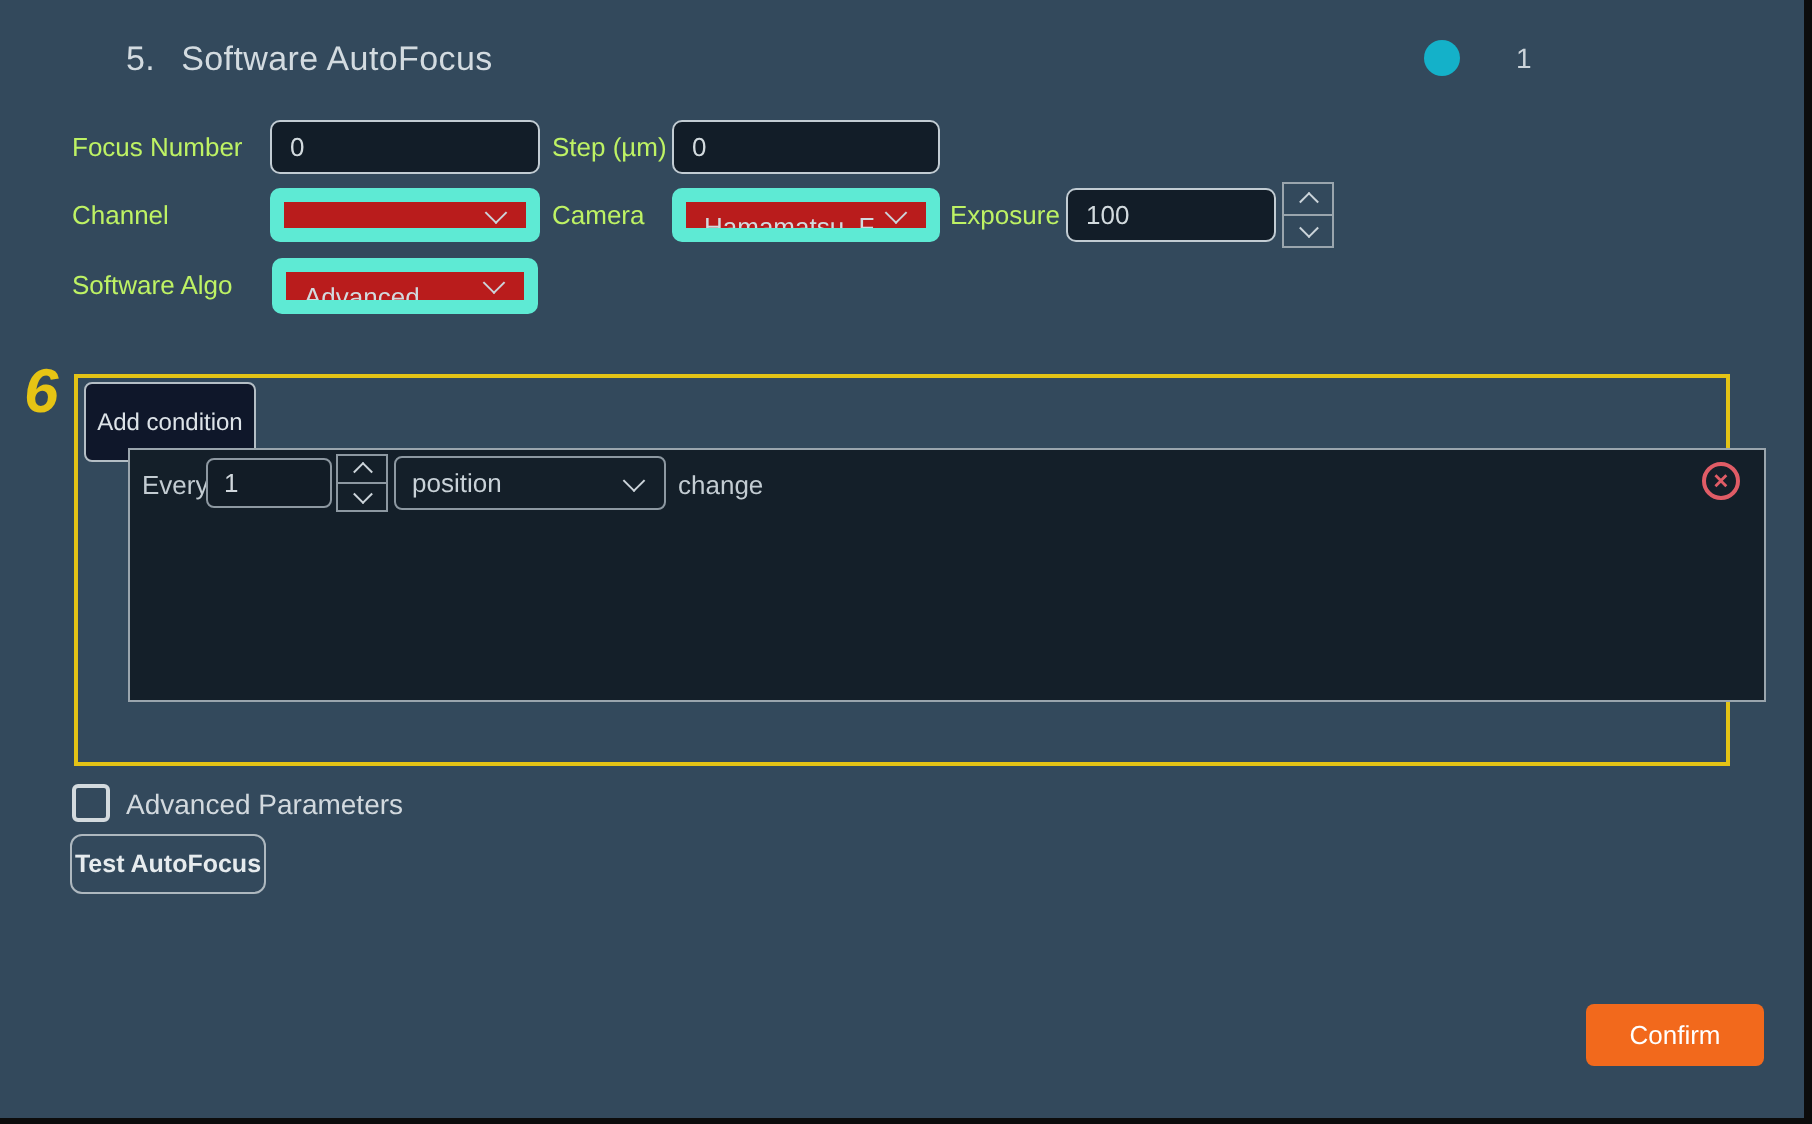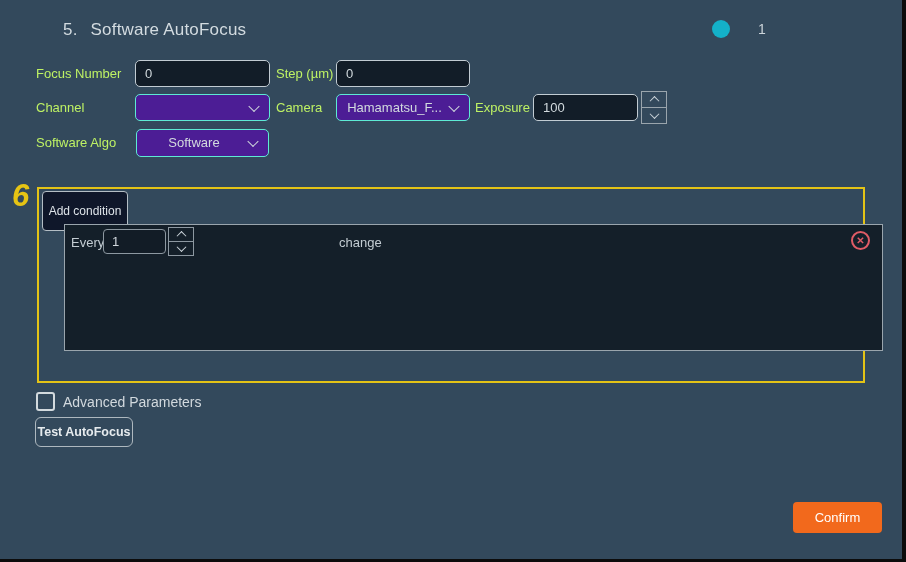--- a/index.html
+++ b/index.html
@@ -20,24 +20,24 @@
   .lbl { position:absolute; font-size:13px; color:#bef264; line-height:27px; white-space:nowrap; }
   .fld {
     position:absolute; height:27px; background:#121d28;
     border:1px solid #c2ccd3; border-radius:5px;
     color:#d2dade; font-size:13px; padding:0 9px;
     font-family:"Liberation Sans", sans-serif; outline:none; width:100%;
   }
   .fldwrap { position:absolute; height:27px; }
   .fldwrap input { position:static; }
   .select {
-    position:absolute; height:27px; background:#4c1d95;
-    border:1px solid #5eead4; border-radius:5px;
+    position:absolute; height:27px; background:#b91c1c;
+    border:7px solid #5eead4; border-radius:5px;
     color:#d2dade; font-size:13px; line-height:25px; padding:0 26px 0 9px;
-    cursor:pointer; white-space:nowrap; overflow:hidden;text-align:center;
+    cursor:pointer; white-space:nowrap; overflow:hidden;
   }
   .chev {
     position:absolute; right:11px; top:50%;
     width:8px; height:8px;
     border-right:1.5px solid #ccd4da; border-bottom:1.5px solid #ccd4da;
     transform:translateY(-70%) rotate(45deg);
   }
   .spinner { position:absolute; width:26px; border:1px solid #9aa5ad; background:transparent; }
   .spin-half { height:50%; display:flex; align-items:center; justify-content:center; cursor:pointer; }
   .spin-half.top { border-bottom:1px solid #9aa5ad; }
@@ -128,39 +128,43 @@
     <div class="spin-half top">
         <span class="cv up"></span>
       </div>
     <div class="spin-half">
         <span class="cv down"></span>
       </div>
   </div>
 
   <div class="lbl" style="left:36px; top:129px;">Software Algo</div>
   <div class="select" style="left:136px; top:129px; width:133px; height:28px;">
-    <span>Software</span>
+    <span>Advanced</span>
     <span class="chev"></span>
   </div>
 
   <div class="annot6">6</div>
   <div class="ybox">
     <button class="add-btn">Add condition</button>
     <div class="panel">
       <div class="crow">
         <span class="crow-txt" style="left:6px; top:5px;">Every</span>
         <input class="crow-input" value="1" style="">
         <div class="spinner crow-spin">
           <div class="spin-half top" style="border-color:#8d98a1;">
               <span class="cv up"></span>
             </div>
           <div class="spin-half">
               <span class="cv down"></span>
             </div>
         </div>
+        <div class="crow-select">
+          <span>position</span>
+          <span class="chev"></span>
+        </div>
         <span class="crow-txt" style="left:274px; top:5px;">change</span>
         <div class="del-x">
           <span>✕</span>
         </div>
       </div>
     </div>
   </div>
 
   <div class="checkbox"></div>
   <div class="adv-lbl">Advanced Parameters</div>

